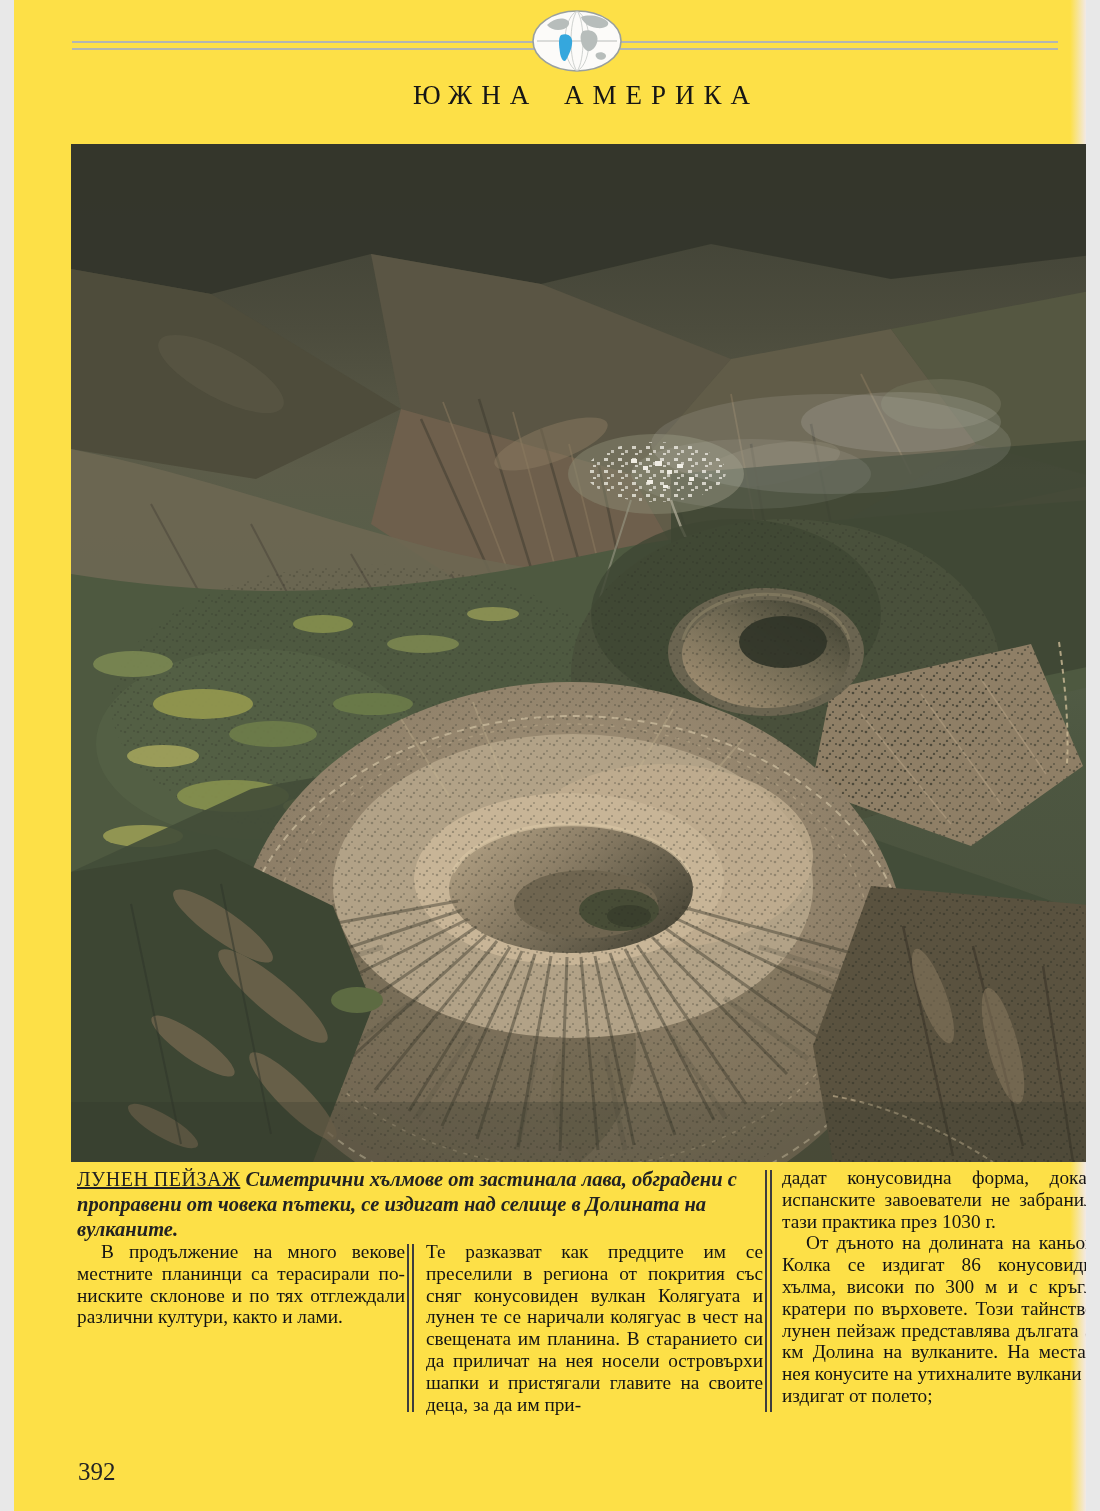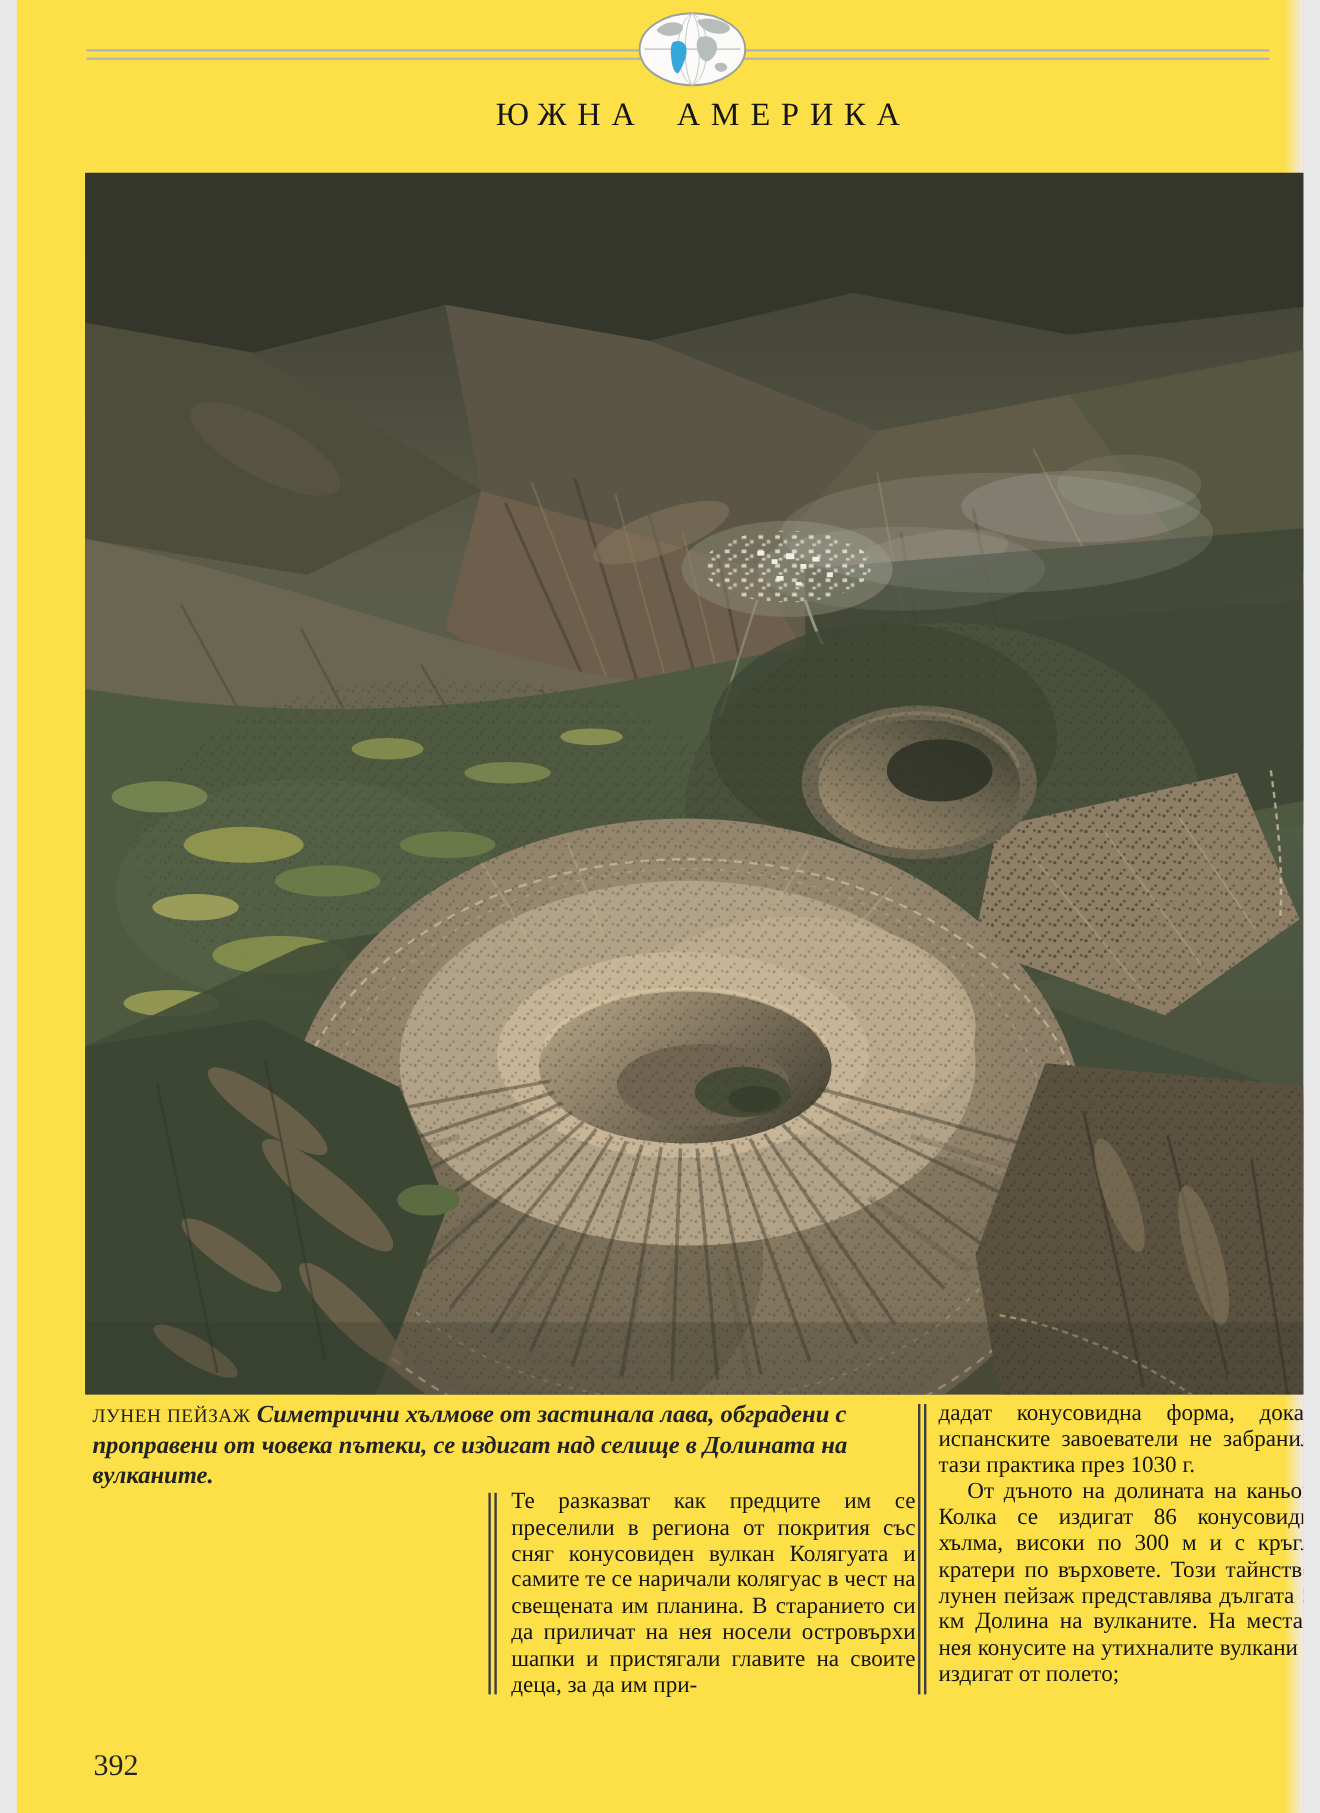--- a/index.html
+++ b/index.html
@@ -18,21 +18,21 @@
   .page-title{
     position:absolute;left:57px;top:80px;width:1030px;text-align:center;
     font-size:27px;letter-spacing:9px;word-spacing:10px;font-weight:400;color:#161616;
   }
   
   .photo{position:absolute;left:57px;top:144px;width:1030px;height:1018px;background:#4a4f3e;}
   .photo svg{display:block;width:100%;height:100%;}
   
   .caption{position:absolute;left:63px;top:1167px;width:688px;
     font-size:20.5px;line-height:25px;color:#222;}
-  .caption .cap-label{font-style:normal;font-size:16px;letter-spacing:.5px;}
+  .caption .cap-label{font-style:normal;font-size:20px;letter-spacing:.5px;text-decoration:underline;}
   .caption .cap-text{font-style:italic;font-weight:bold;}
   
   .col{position:absolute;font-size:19.3px;line-height:21.8px;text-align:justify;color:#141414;}
   .col p{margin:0;}
   .col p.indent{text-indent:24px;}
   .col1{left:63px;top:1241px;width:328px;}
   .col2{left:412px;top:1241px;width:337px;}
   .col3{left:768px;top:1167px;width:322px;}
   .vrule{position:absolute;width:7px;border-left:2px solid #3e3e3e;border-right:2px solid #3e3e3e;box-sizing:border-box;}
   .vrule.d1{left:393px;top:1244px;height:168px;}
@@ -221,23 +221,24 @@
   <div class="caption">
     <span class="cap-label">ЛУНЕН ПЕЙЗАЖ</span>
     <span> </span>
     <span class="cap-text">Симетрични хълмове от застинала лава, обградени с проправени от човека пътеки, се издигат над селище в Долината на вулканите.</span>
   </div>
 
   <div class="vrule d1"></div>
   <div class="vrule d2"></div>
 
   <div class="col col1">
+    <p class="indent">В продължение на много векове местните планинци са терасирали по-ниските склонове и по тях отглеждали различни култури, както и лами.</p>
   </div>
   <div class="col col2">
-    <p>Те разказват как предците им се преселили в региона от покрития със сняг конусовиден вулкан Колягуата и самите те се наричали колягуас в чест на свещената им планина. В старанието си да приличат на нея носели островърхи шапки и пристягали главите на своите деца, за да им при-</p>
+    <p>Те разказват как предците им се преселили в региона от покрития със сняг конусовиден вулкан Колягуата и лунен те се наричали колягуас в чест на свещената им планина. В старанието си да приличат на нея носели островърхи шапки и пристягали главите на своите деца, за да им при-</p>
   </div>
   <div class="col col3">
     <p>дадат конусовидна форма, докато испанските завоеватели не забранили тази практика през 1030 г.</p>
     <p class="indent">От дъното на долината на каньона Колка се издигат 86 конусовидни хълма, високи по 300 м и с кръгли кратери по върховете. Този тайнствен лунен пейзаж представлява дългата 54 км Долина на вулканите. На места в нея конусите на утихналите вулкани се издигат от полето;</p>
   </div>
 
   <div class="page-number">392</div>
 </div>
 
 </body></html>

